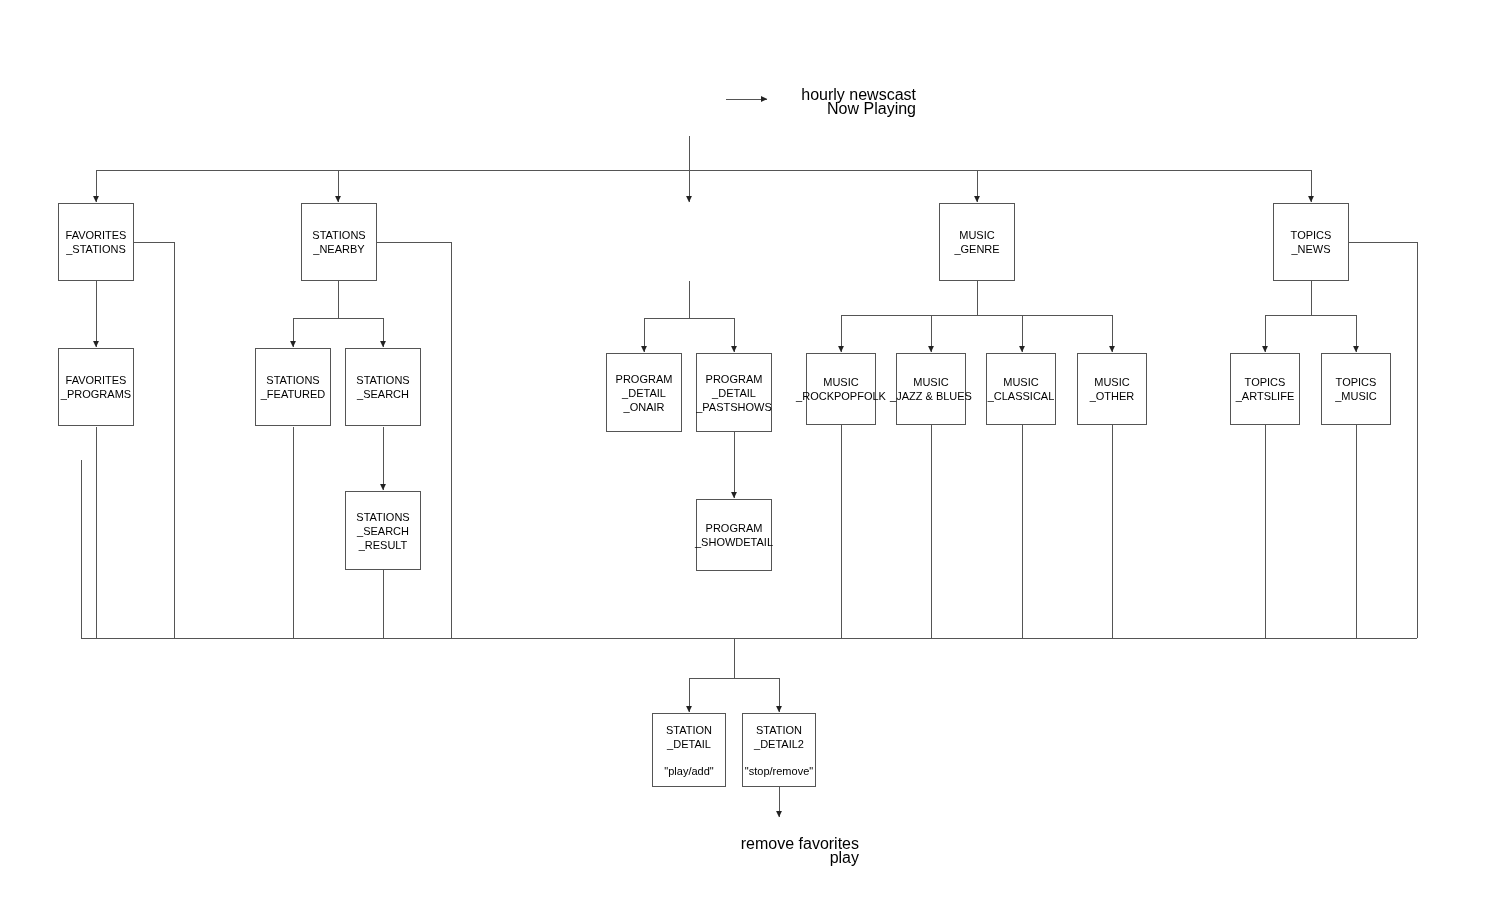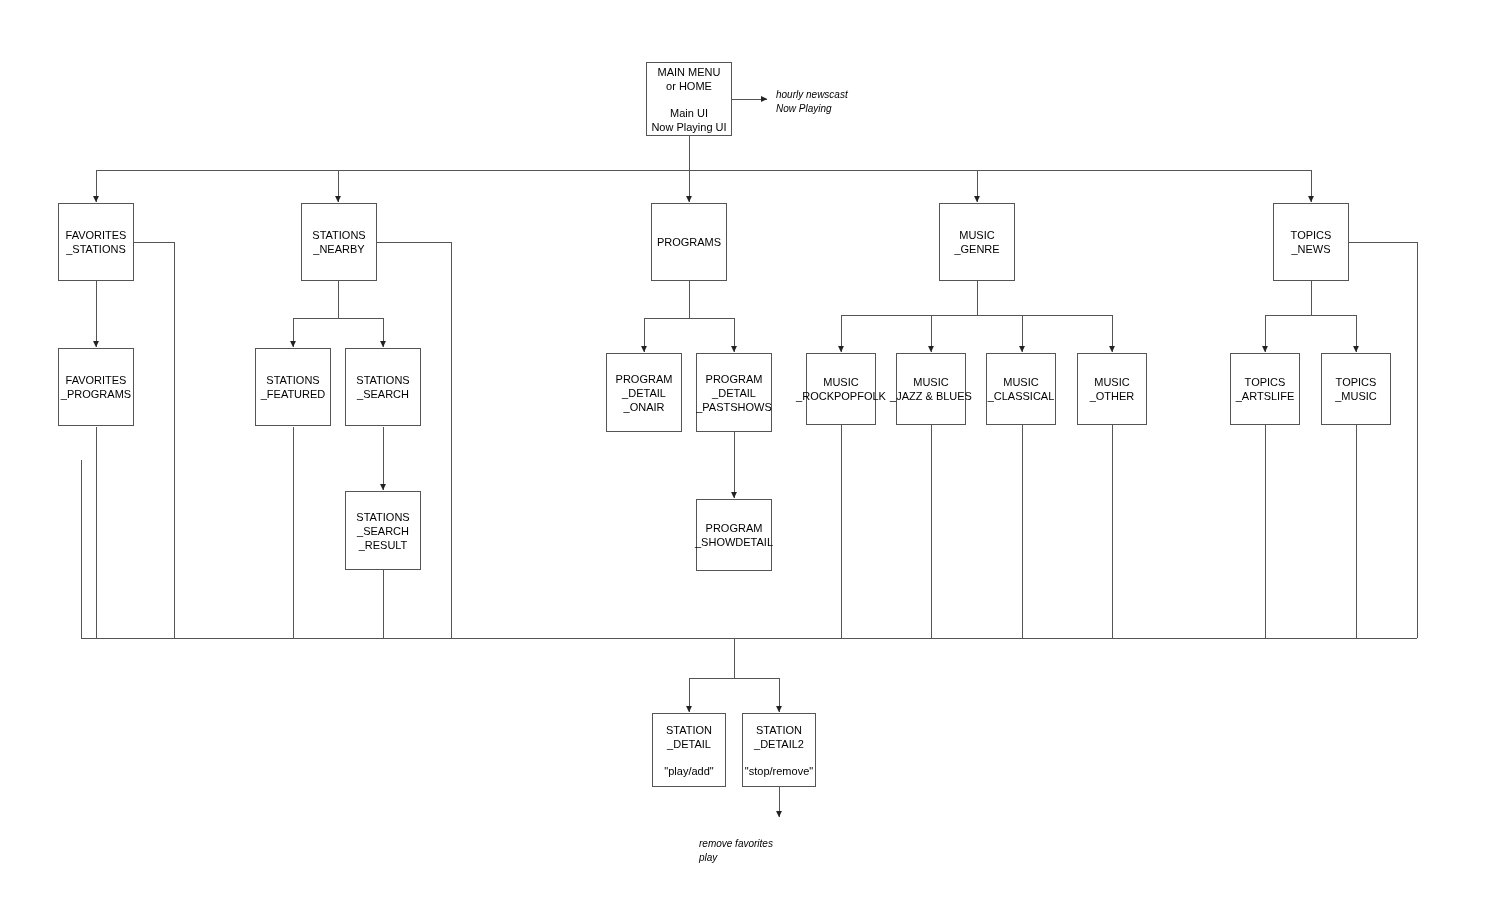--- a/index.html
+++ b/index.html
@@ -39,25 +39,24 @@
   }
   .node .title-line {
     display: block;
   }
   .node .sub {
     display: block;
     margin-top: 13px;
   }
   .annot {
     position: absolute;
-    font-size: 10px;
+    font-size: 16px;
     line-height: 14px;
-    font-style: italic;
     color: #000000;
-    text-align: left;
+    text-align: right;
     white-space: nowrap;
   }
   .overflow {
     overflow: visible;
   }
 </style>
 </head>
 <body>
 
 <div id="canvas">
@@ -129,45 +128,36 @@
 
       <path d="M734,638 L734,678"></path>
       <path d="M689,678 L779,678"></path>
       <path d="M689,678 L689,712" marker-end="url(#arw)"></path>
       <path d="M779,678 L779,712" marker-end="url(#arw)"></path>
 
       <path d="M779,787 L779,817" marker-end="url(#arw)"></path>
     </g>
   </svg>
 
-  <div class="node" style="left:646px; top:62px; width:86px; height:74px;">
-    <span class="title-line">MAIN MENU</span>
-    <span class="title-line">or HOME</span>
-    <span class="sub">Main UI</span>
-    <span class="title-line">Now Playing UI</span>
-  </div>
 
   <div class="annot" style="left:776px; top:88px; width:140px;">
     <span>hourly newscast</span><br>
     <span>Now Playing</span>
   </div>
 
   <div class="node" style="left:58px; top:203px; width:76px; height:78px;">
     <span>FAVORITES</span>
     <span>_STATIONS</span>
   </div>
 
   <div class="node" style="left:301px; top:203px; width:76px; height:78px;">
     <span>STATIONS</span>
     <span>_NEARBY</span>
   </div>
 
-  <div class="node" style="left:651px; top:203px; width:76px; height:78px;">
-    <span>PROGRAMS</span>
-  </div>
 
   <div class="node" style="left:939px; top:203px; width:76px; height:78px;">
     <span>MUSIC</span>
     <span>_GENRE</span>
   </div>
 
   <div class="node" style="left:1273px; top:203px; width:76px; height:78px;">
     <span>TOPICS</span>
     <span>_NEWS</span>
   </div>

